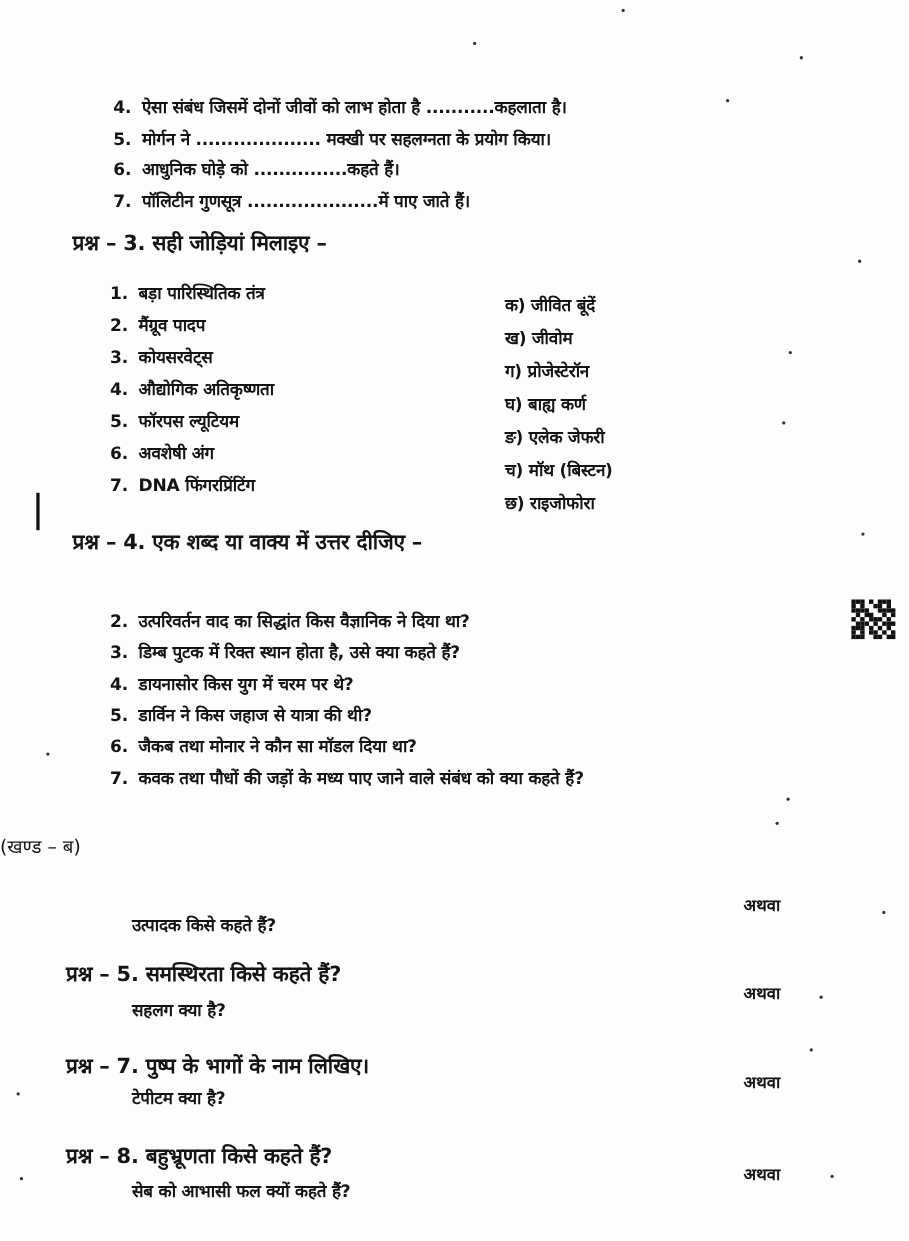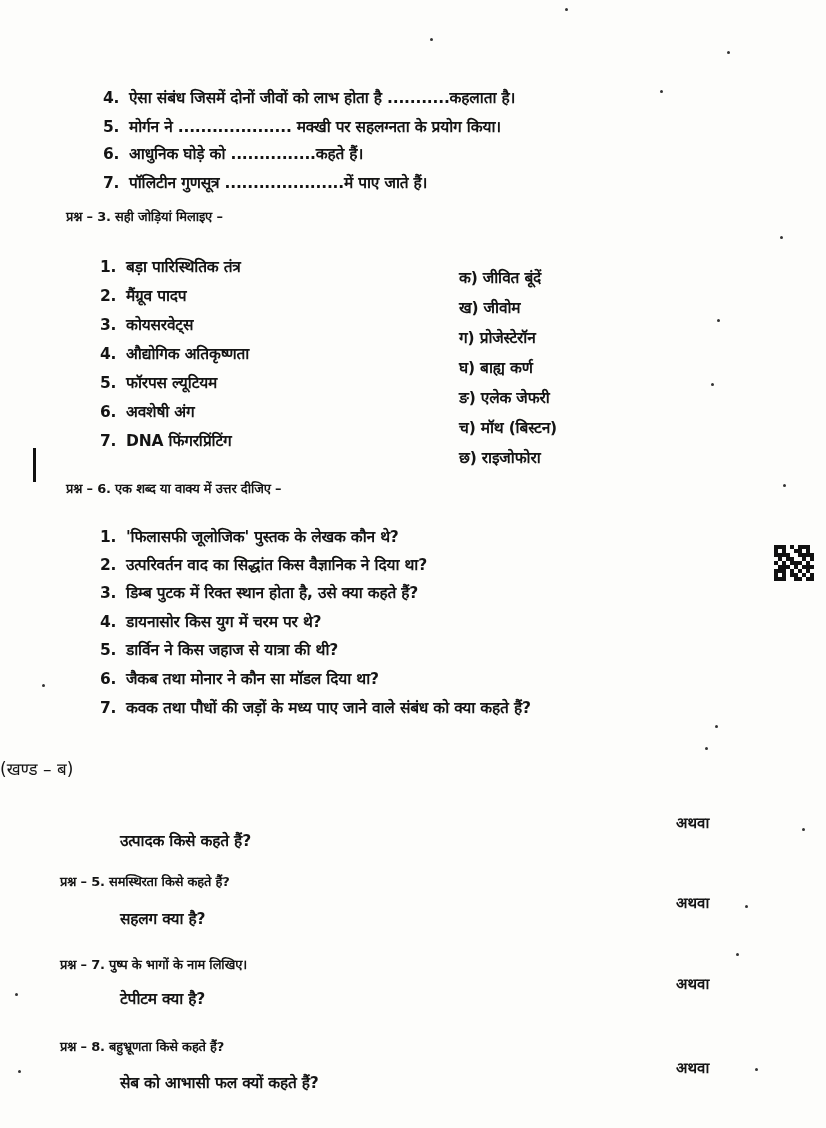--- a/index.html
+++ b/index.html
@@ -9,21 +9,21 @@
       position: relative; overflow: hidden;
       font-family: "DejaVu Sans", sans-serif;
       color: #141414;
     }
     .page { position: absolute; inset: 0; }
     .line {
       position: absolute; white-space: nowrap;
       font-weight: bold; font-size: 15.5px; letter-spacing: -0.2px;
     }
     .num { display: inline-block; width: 26px; }
-    .head { font-size: 13px; }
+    .head { font-size: 19px; }
     .center { position: absolute; left: 0; right: 0; text-align: left; font-weight: normal; font-size: 17px; }
     .ath { position: absolute; left: 676px; font-weight: bold; font-size: 15px; }
     .speck { position: absolute; width: 3px; height: 3px; background: #333; border-radius: 50%; }
     .margin-mark { position: absolute; left: 33px; top: 448px; width: 3px; height: 34px; background: #111; }
     .qr {
       position: absolute; left: 774px; top: 545px; width: 40px; height: 36px;
       display: grid; grid-template-columns: repeat(10, 1fr); grid-template-rows: repeat(9, 1fr);
     }
     .qr span { background: #111; }
     .qr span.w { background: transparent; }
@@ -49,23 +49,22 @@
   <div class="line" style="left:100px;top:429px"><span class="num">7.</span><span>DNA फिंगरप्रिंटिंग</span></div>
 
   <div class="line" style="left:459px;top:266px"><span>क)</span> <span>जीवित बूंदें</span></div>
   <div class="line" style="left:459px;top:296px"><span>ख)</span> <span>जीवोम</span></div>
   <div class="line" style="left:459px;top:326px"><span>ग)</span> <span>प्रोजेस्टेरॉन</span></div>
   <div class="line" style="left:459px;top:356px"><span>घ)</span> <span>बाह्य कर्ण</span></div>
   <div class="line" style="left:459px;top:386px"><span>ङ)</span> <span>एलेक जेफरी</span></div>
   <div class="line" style="left:459px;top:416px"><span>च)</span> <span>मॉथ (बिस्टन)</span></div>
   <div class="line" style="left:459px;top:446px"><span>छ)</span> <span>राइजोफोरा</span></div>
 
-  <div class="line head" style="left:66px;top:479px">प्रश्न – 6. एक शब्द या वाक्य में उत्तर दीजिए –</div>
+  <div class="line head" style="left:66px;top:479px">प्रश्न – 4. एक शब्द या वाक्य में उत्तर दीजिए –</div>
 
-  <div class="line" style="left:100px;top:525px"><span class="num">1.</span><span>'फिलासफी जूलोजिक' पुस्तक के लेखक कौन थे?</span></div>
   <div class="line" style="left:100px;top:553px"><span class="num">2.</span><span>उत्परिवर्तन वाद का सिद्धांत किस वैज्ञानिक ने दिया था?</span></div>
   <div class="line" style="left:100px;top:581px"><span class="num">3.</span><span>डिम्ब पुटक में रिक्त स्थान होता है, उसे क्या कहते हैं?</span></div>
   <div class="line" style="left:100px;top:610px"><span class="num">4.</span><span>डायनासोर किस युग में चरम पर थे?</span></div>
   <div class="line" style="left:100px;top:638px"><span class="num">5.</span><span>डार्विन ने किस जहाज से यात्रा की थी?</span></div>
   <div class="line" style="left:100px;top:667px"><span class="num">6.</span><span>जैकब तथा मोनार ने कौन सा मॉडल दिया था?</span></div>
   <div class="line" style="left:100px;top:696px"><span class="num">7.</span><span>कवक तथा पौधों की जड़ों के मध्य पाए जाने वाले संबंध को क्या कहते हैं?</span></div>
 
   <div class="center" style="top:757px">(खण्ड – ब)</div>
 
   <div class="ath" style="top:812px">अथवा</div>

